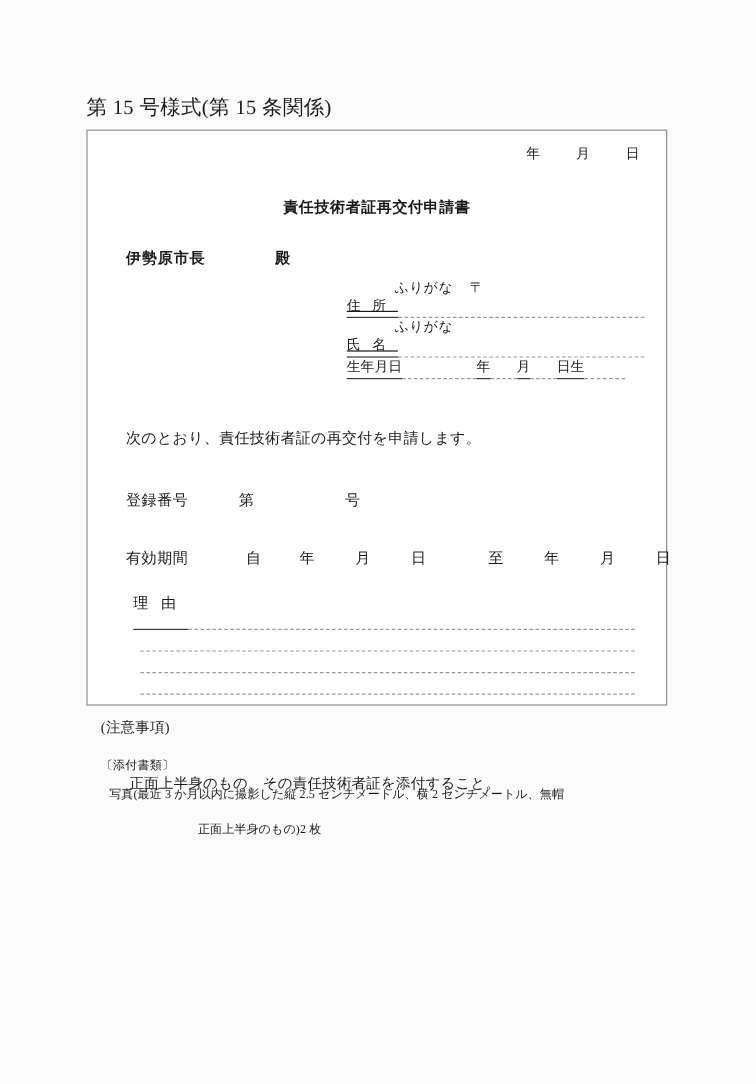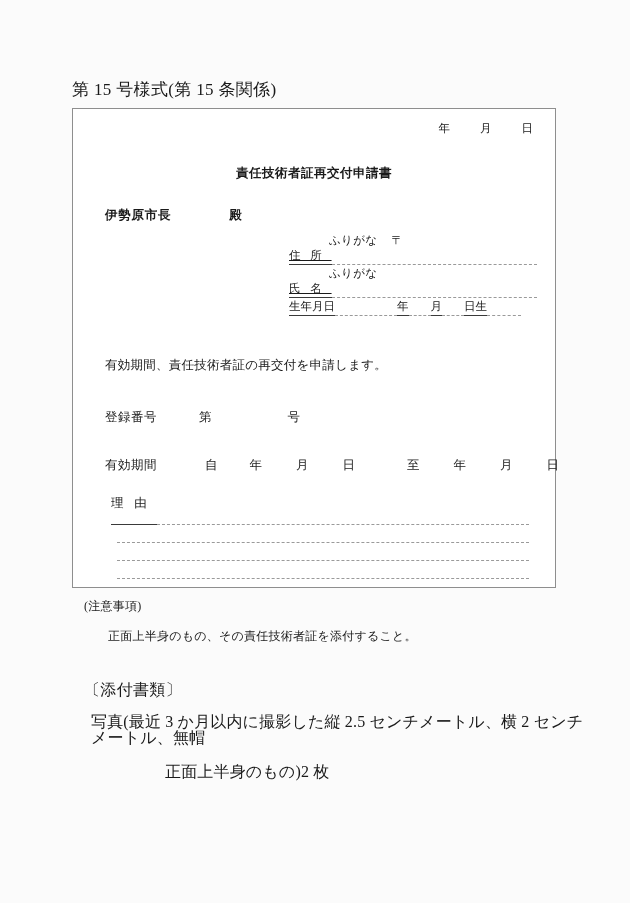--- a/index.html
+++ b/index.html
@@ -212,32 +212,32 @@
   
   .notes {
     position: absolute;
     left: 84px;
     top: 598px;
     font-size: 12px;
     width: 490px;
   }
   .notes-heading {
     letter-spacing: 0.02em;
-    margin-bottom: 13px;
+    margin-bottom: 30px;
   }
   .notes-item {
     margin-left: 24px;
     letter-spacing: 0.02em;
   }
 
   .attachments {
     position: absolute;
     left: 84px;
-    top: 680px;
-    font-size: 16px;
+    top: 631px;
+    font-size: 10px;
     width: 500px;
   }
   .attachments-heading {
     letter-spacing: 0.02em;
     margin-bottom: 13px;
   }
   .attachments-item {
     margin-left: 7px;
     letter-spacing: 0.01em;
     line-height: 1.0;
@@ -295,21 +295,21 @@
         <span class="inline-unit">年</span>
         <span class="field-rule tiny"></span>
         <span class="inline-unit">月</span>
         <span class="field-rule tiny"></span>
         <span class="inline-unit">日生</span>
         <span class="field-rule end"></span>
       </div>
 
     </div>
 
-    <div class="statement">有効期間、責任技術者証の再交付を申請します。</div>
+    <div class="statement">次のとおり、責任技術者証の再交付を申請します。</div>
 
     <div class="reg-row">
       <span class="reg-label">登録番号</span><span class="reg-dai">第</span><span class="reg-gou">号</span>
     </div>
 
     <div class="period-row">
       <span class="p-label">有効期間</span><span class="p-from">自</span><span class="p-y1">年</span><span class="p-m1">月</span><span class="p-d1">日</span><span class="p-to">至</span><span class="p-y2">年</span><span class="p-m2">月</span><span class="p-d2">日</span>
     </div>
 
     <div class="reason-block">

